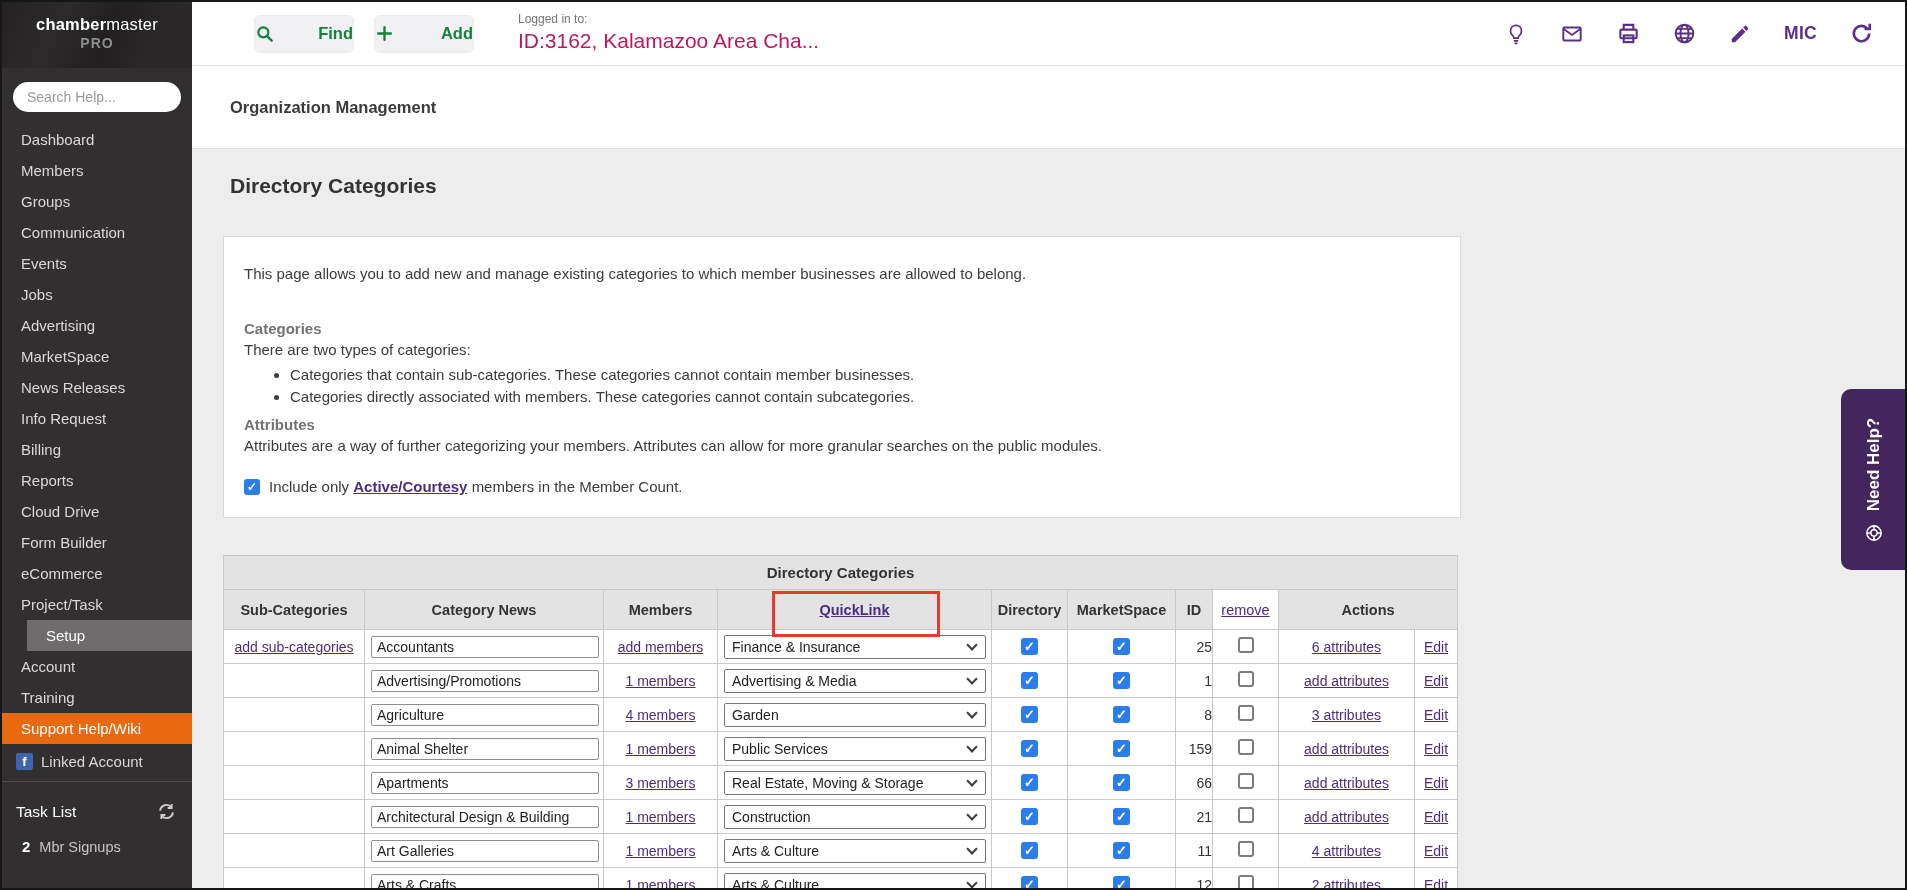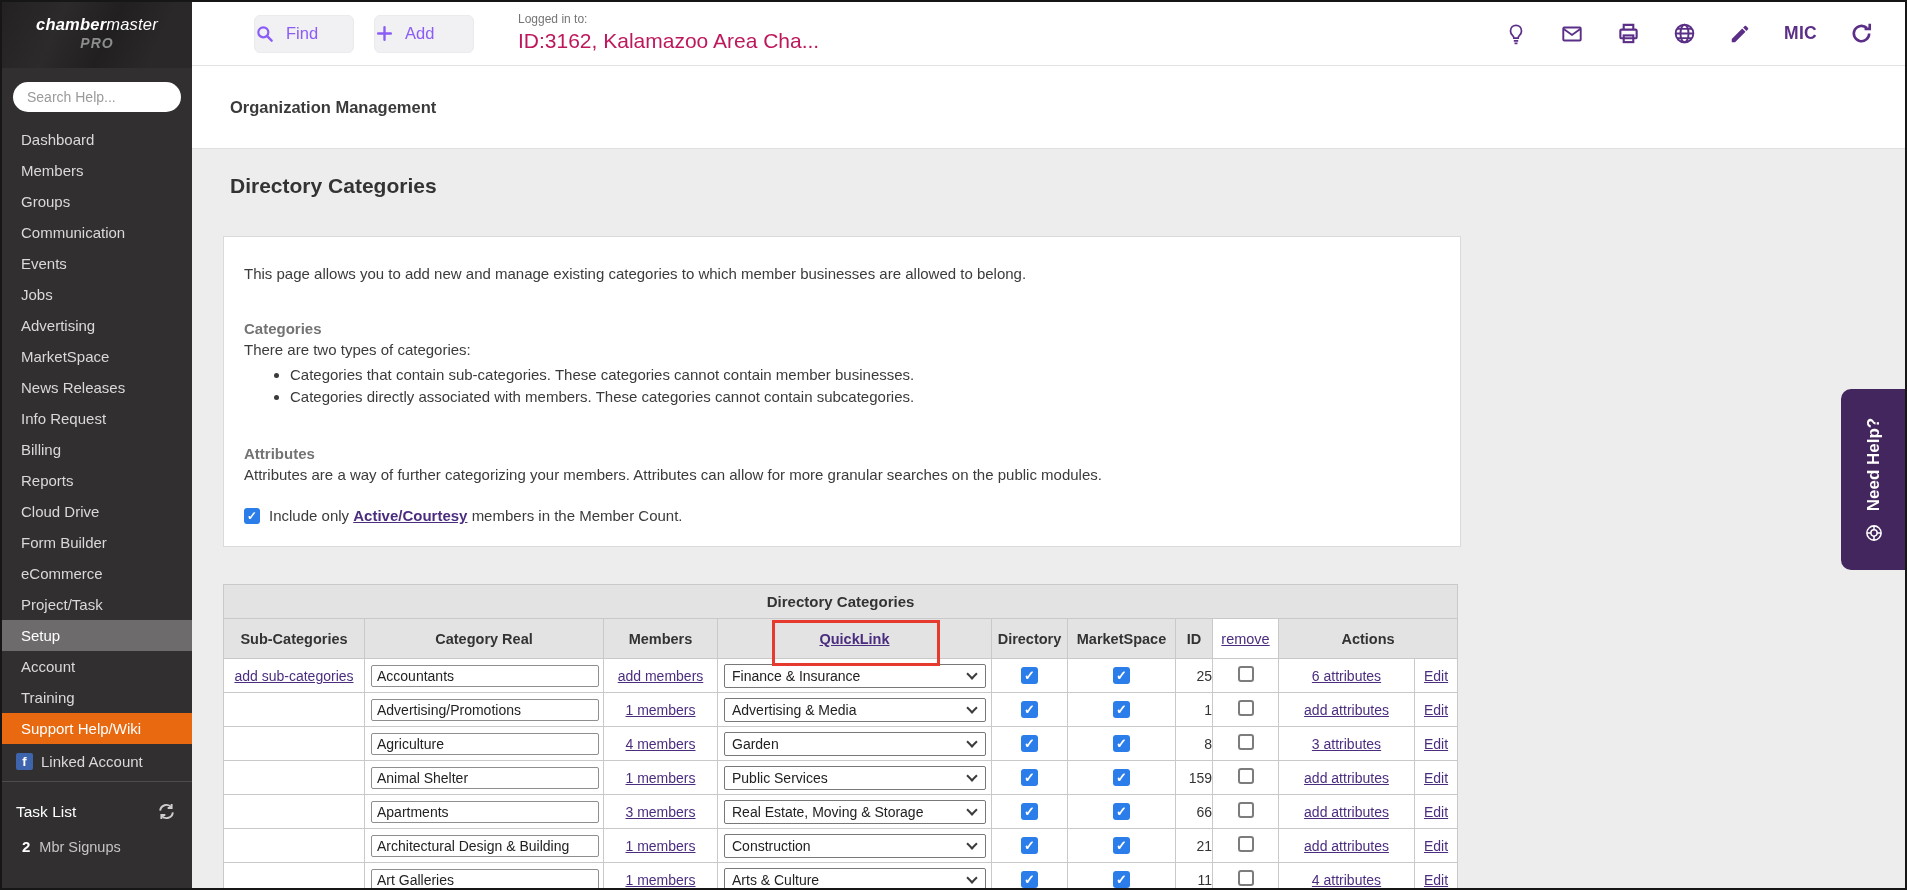--- a/index.html
+++ b/index.html
@@ -4,46 +4,46 @@
 <style>
   * { box-sizing: border-box; }
   html,body { margin:0; padding:0; background:#888; }
   body { font-family:"Liberation Sans", sans-serif; }
   .app { position:relative; width:1907px; height:890px; background:#ededed;
          border:2px solid #161616; overflow:hidden; }
 
   
   .sidebar { position:absolute; left:0; top:0; bottom:0; width:190px; background:#312f30; z-index:5; }
   .logo { height:66px; padding-top:13px; text-align:center;
-          background:linear-gradient(115deg,#242122 0%,#2c2a2b 30%,#211f20 55%,#2b2829 80%);font-style:italic;}
+          background:linear-gradient(115deg,#242122 0%,#2c2a2b 30%,#211f20 55%,#2b2829 80%);}
   .brand { color:#fff; font-size:16.5px; letter-spacing:.2px; }
   .brand b { font-weight:bold; }
   .brand-sub { color:#8d8d8d; font-size:14px; font-weight:bold; letter-spacing:1px; margin-top:1px; }
   .search-help { display:block; width:168px; margin:14px 11px 12px; height:30px; border-radius:16px;
           border:none; outline:none; padding:0 14px; font-size:14px; color:#333; background:#fff; }
   .search-help::placeholder { color:#9a9a9a; }
   .menu-item { height:31px; line-height:31px; padding-left:19px; color:#dad8d8; font-size:15px; cursor:pointer; white-space:nowrap; }
-  .menu-item.active { background:#6d6b6c; color:#fff; }
+  .menu-item.active { background:#6d6b6c; color:#fff;margin-left:25px; }
   .menu-item.highlight { background:#e8690f; color:#fff; }
   .linked { display:flex; align-items:center; gap:8px; padding:9px 0 11px 14px; color:#dad8d8; font-size:15px; cursor:pointer; }
   .fb { width:17px; height:17px; border-radius:2px; background:#3d64ad; color:#fff; font-weight:bold;
         font-size:13px; line-height:17px; text-align:center; }
   .side-divider { border-top:1px solid #4d4b4c; }
   .tasklist { padding:20px 16px 0 14px; }
   .task-head { display:flex; justify-content:space-between; align-items:center; color:#fff; font-size:15.5px; }
   .task-head svg { color:#cfcdcd; }
   .task-item { margin-top:17px; font-size:14.5px; color:#c6c4c4; }
   .task-item b { color:#fff; margin:0 9px 0 6px; font-size:15px; }
 
   
   .main { position:absolute; left:190px; top:0; right:0; bottom:0; }
   .topbar { height:64px; background:#fff; border-bottom:1px solid #e3e3e3; display:flex; align-items:center; }
-  .tb-btn { display:flex; align-items:center; justify-content:flex-start; gap:11px; width:100px; height:38px;
-            background:#f1f0f2; border:1px solid #ebeaec; border-radius:6px; color:#8b5cf6;
-            font-size:16.5px; cursor:pointer; }
+  .tb-btn { display:flex; align-items:center; justify-content:space-between; gap:11px; width:100px; height:38px;
+            background:#f1f0f2; border:1px solid #ebeaec; border-radius:6px; color:#15803d;
+            font-size:16.5px; cursor:pointer;font-weight:bold; }
   .tb-btn.find { margin-left:62px; }
   .tb-btn.add { margin-left:20px; }
   .login { margin-left:44px; line-height:1.35; }
   .login .l1 { font-size:12px; color:#757575; }
   .login .l2 { font-size:21px; color:#be185d; }
   .top-icons { margin-left:auto; display:flex; align-items:center; gap:33px; padding-right:32px; color:#5b2f87; }
   .top-icons svg { display:block; cursor:pointer; }
   .mic { font-weight:bold; font-size:17.5px; letter-spacing:.3px; cursor:pointer; }
 
   .section-band { height:83px; background:#fff; border-bottom:1px solid #e0e0e0; display:flex; align-items:center; }
@@ -51,21 +51,21 @@
 
   .content { padding:25px 0 0 31px; }
   .page-title { margin:0 0 0 7px; font-size:21px; color:#333; font-weight:bold; }
 
   .panel { width:1238px; margin-top:38px; background:#fff; border:1px solid #dadada;
            padding:26px 20px 20px; font-size:15px; color:#3b3b3b; line-height:21px; }
   .panel .intro { margin:0 0 34px; }
   .panel h3 { margin:0; font-size:15px; color:#737373; }
   .panel ul { margin:4px 0 0; padding-left:46px; }
   .panel li { margin:1px 0; }
-  .attr-block { margin-top:36px; }
+  .attr-block { margin-top:7px; }
   .include-row { margin-top:20px; display:flex; align-items:center; gap:9px; }
   .link { color:#4b2d7f; text-decoration:underline; cursor:pointer; }
   .link.bold { font-weight:bold; }
 
   
   .cb { display:inline-block; width:17px; height:17px; border-radius:3px; background:#2b7de9;
         color:#fff; font-size:13px; line-height:17px; text-align:center; font-weight:bold; cursor:pointer; }
   .cb.small { width:16px; height:16px; line-height:16px; font-size:12px; }
   .cbo { display:inline-block; width:16px; height:16px; border-radius:3px; background:#fff;
          border:2px solid #7c7c7c; cursor:pointer; }
@@ -244,21 +244,21 @@
               <col style="width:66px">
               <col style="width:136px">
               <col style="width:43px">
           </colgroup>
           <tbody>
             <tr class="cap">
                 <td colspan="10">Directory Categories</td>
               </tr>
             <tr class="head">
               <th>Sub-Categories</th>
-              <th>Category Real</th>
+              <th>Category News</th>
               <th>Members</th>
               <th><a class="link bold">QuickLink</a></th>
               <th>Directory</th>
               <th>MarketSpace</th>
               <th>ID</th>
               <th class="white"><a class="link">remove</a></th>
               <th colspan="2">Actions</th>
             </tr>
           </tbody>
           <tbody class="rows">

